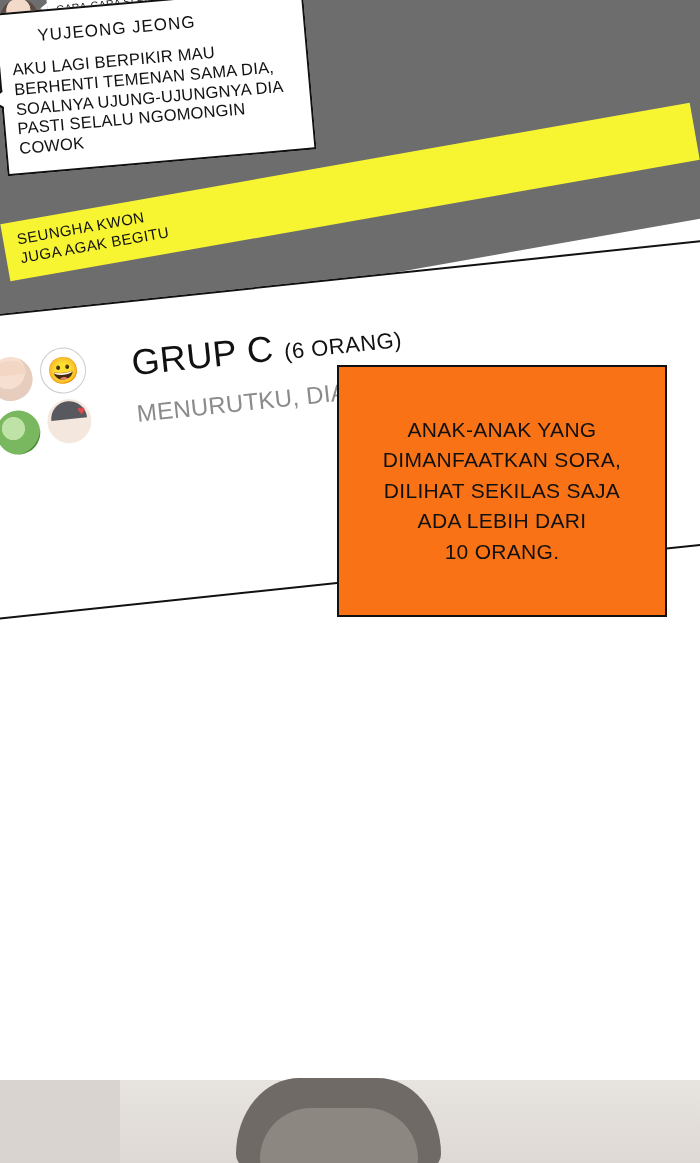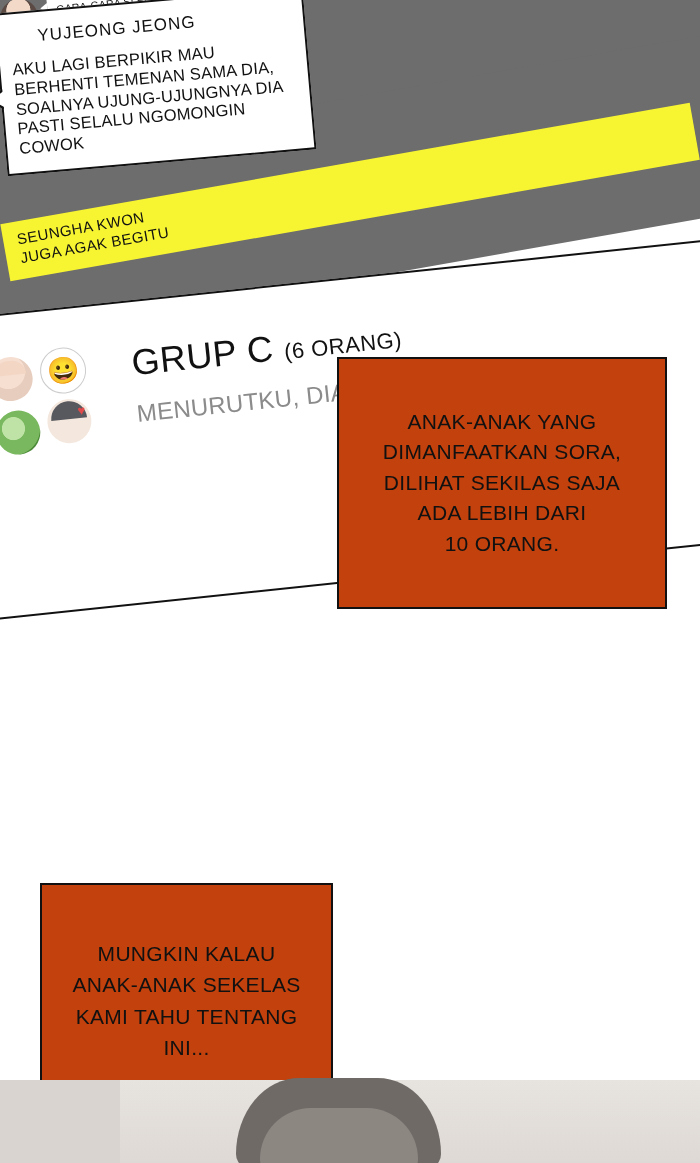--- a/index.html
+++ b/index.html
@@ -233,28 +233,29 @@
     margin-top: 16px;
     font-size: 24px;
     color: #8b8b8b;
     letter-spacing: .3px;
     white-space: nowrap;
   }
 
   
   .narr {
     position: absolute;
-    background: #c2410c;
+    background: #f97316;
     border: 2px solid #111;
     box-sizing: border-box;
     display: flex;
     align-items: center;
     justify-content: center;
     text-align: center;
     color: #111;
+    margin-top: 8px;
   }
   #narr-1 {
     left: 337px;
     top: 357px;
     width: 330px;
     height: 252px;
     font-size: 21px;
     line-height: 1.45;
     letter-spacing: .3px;
     white-space: pre-line;
@@ -363,22 +364,18 @@
         <div class="group-sub">MENURUTKU, DIA I</div>
       </div>
     </div>
   </div>
 
   <div class="narr" id="narr-1">ANAK-ANAK YANG
 DIMANFAATKAN SORA,
 DILIHAT SEKILAS SAJA
 ADA LEBIH DARI
 10 ORANG.</div>
-  <div class="narr" id="narr-2">MUNGKIN KALAU
-ANAK-ANAK SEKELAS
-KAMI TAHU TENTANG
-INI...</div>
 
   <div id="bottom-scene"></div>
   <div id="wall-left"></div>
   <div id="hair"></div>
 
 </div>
 
 </body></html>

